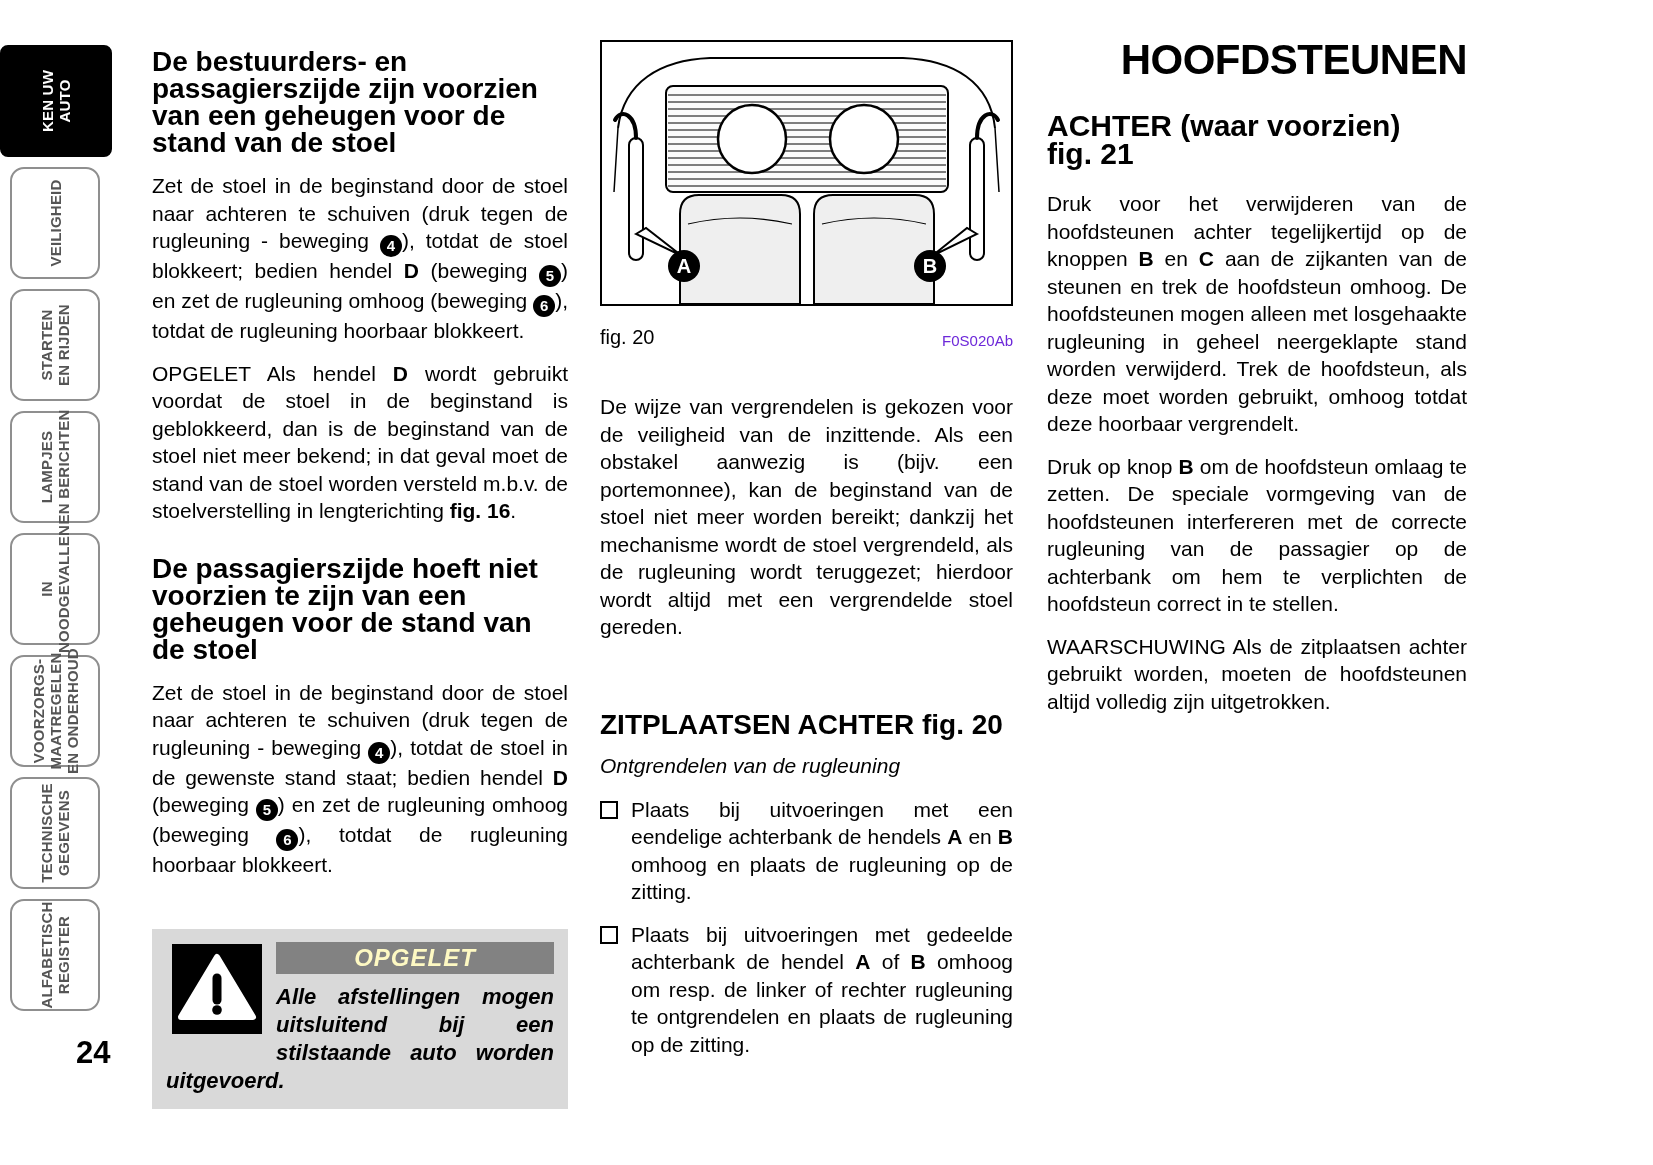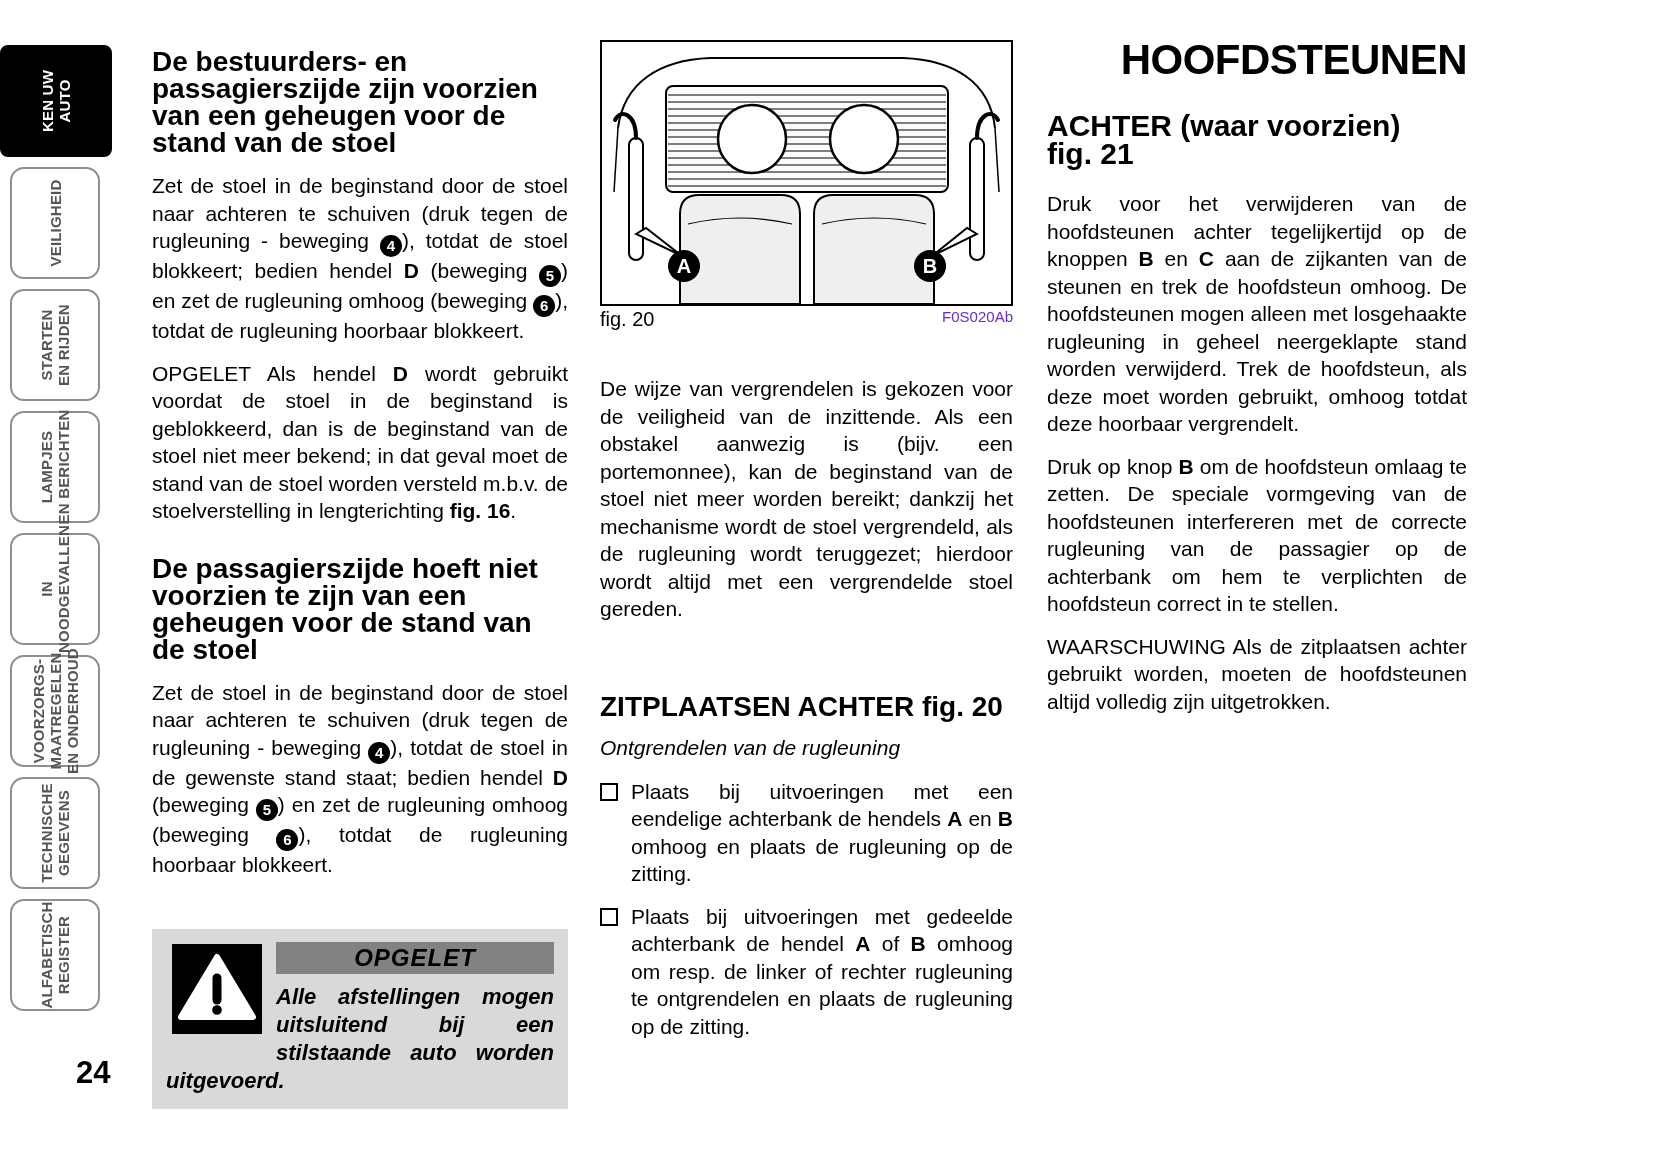--- a/index.html
+++ b/index.html
@@ -20,21 +20,21 @@
   .tab-label{
     position:absolute;top:50%;left:50%;
     transform:translate(-50%,-50%) rotate(-90deg);
     width:150px;text-align:center;
     font-size:15px;line-height:17px;font-weight:bold;color:#555;
     white-space:pre-line;letter-spacing:0.2px;
   }
   .tab.active .tab-label{color:#fff;}
   .page-number{
     position:absolute;left:76px;top:1035px;
-    font-size:31px;font-weight:bold;margin-top:20px;
+    font-size:31px;font-weight:bold;
   }
   
   .col{position:absolute;top:48px;}
   .col1{left:152px;width:416px;}
   .col2{left:600px;width:413px;top:40px;}
   .col3{left:1047px;width:420px;top:42px;}
   .colhead{
     font-size:28px;line-height:27px;font-weight:bold;margin:0 0 16px 0;
   }
   .colhead.mt{margin-top:30px;}
@@ -50,36 +50,36 @@
   }
   
   .warnbox{
     margin-top:50px;background:#d9d9d9;padding:13px 14px 14px 14px;
     min-height:128px;box-sizing:border-box;
   }
   .warn-icon{
     float:left;width:90px;height:90px;margin:2px 14px 6px 6px;display:block;
   }
   .warn-title{
-    overflow:hidden;background:#828282;color:#000000;
+    overflow:hidden;background:#828282;color:#fef9c3;
     font-size:24px;font-weight:bold;font-style:italic;
     text-align:center;padding:2px 0;margin-bottom:9px;letter-spacing:1px;
   }
   .warn-text{
     font-size:22px;line-height:28px;font-weight:bold;font-style:italic;
     text-align:justify;margin:0;
   }
   
   .fig-frame{
     width:413px;height:266px;border:2px solid #000;box-sizing:border-box;
     background:#fff;overflow:hidden;
   }
   .fig-caption-row{
-    display:flex;justify-content:space-between;align-items:flex-start;
-    margin-top:2px;
+    display:flex;justify-content:space-between;align-items:flex-end;
+    margin-top:20px;
   }
   .fig-caption{font-size:20px;}
   .fig-code{font-size:15px;color:#6d28d9;}
   
   .subhead-italic{font-size:21px;font-style:italic;margin:0 0 18px 0;}
   .bullet{position:relative;padding-left:31px;margin:0 0 15px 0;}
   .bullet p.body{margin:0;}
   .sq{
     position:absolute;left:0;top:5px;width:14px;height:14px;
     border:2.5px solid #000;background:#fff;

